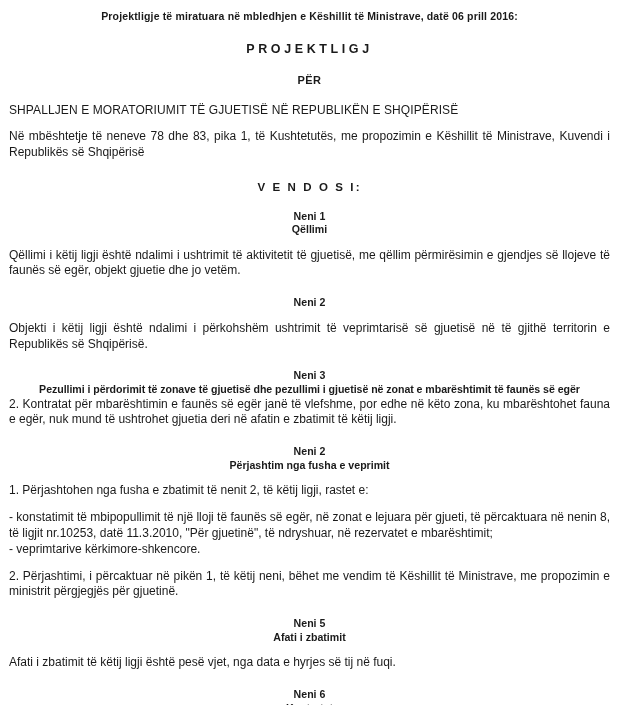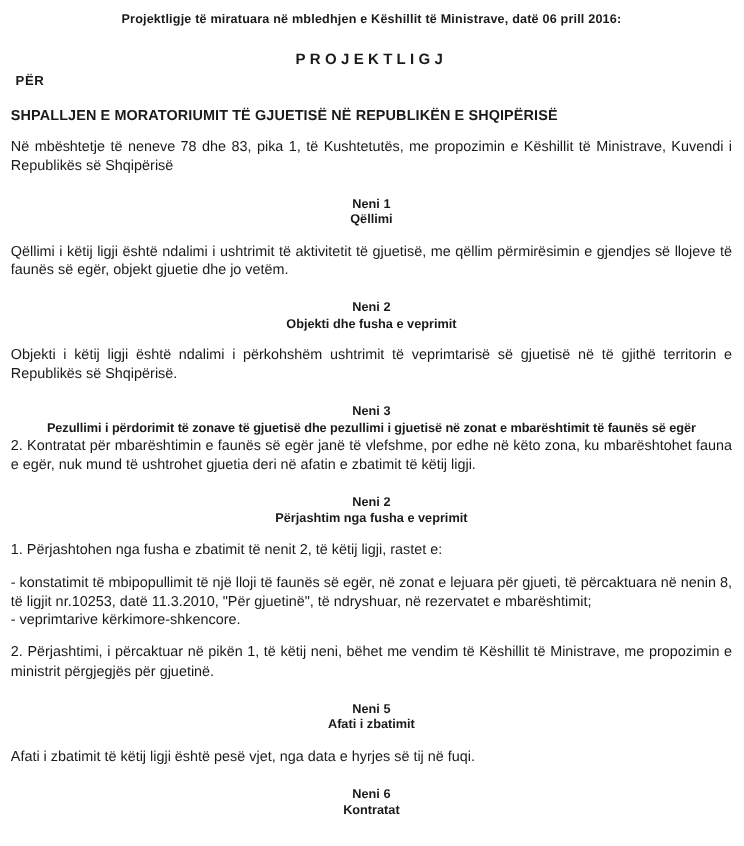--- a/index.html
+++ b/index.html
@@ -36,31 +36,31 @@
 
   .title-main {
     text-align: center;
     font-size: 12.5px;
     font-weight: bold;
     letter-spacing: 3.6px;
     margin: 19px 0 0 0;
     line-height: 1.15;
   }
   .title-sub {
-    text-align: left;
+    text-align: center;
     font-size: 11px;
     font-weight: bold;
     letter-spacing: 0.4px;
-    margin: 4px;
+    margin: 16px;
     line-height: 1.3;
   }
 
   .title-caps {
     font-size: 12px;
-    font-weight: bold;
+    font-weight: normal;
     letter-spacing: 0.1px;
     margin: 14px 0 0 0;
     line-height: 1.25;
     text-align: left;
   }
 
   p.body-text {
     font-size: 12px;
     line-height: 1.32;
     text-align: justify;
@@ -102,30 +102,30 @@
   <div class="doc-header">Projektligje të miratuara në mbledhjen e Këshillit të Ministrave, datë 06 prill 2016:</div>
 
   <div class="title-main">PROJEKTLIGJ</div>
 
   <div class="title-sub">PËR</div>
 
   <div class="title-caps">SHPALLJEN E MORATORIUMIT TË GJUETISË NË REPUBLIKËN E SHQIPËRISË</div>
 
   <p class="body-text">Në mbështetje të neneve 78 dhe 83, pika 1, të Kushtetutës, me propozimin e Këshillit të Ministrave, Kuvendi i Republikës së Shqipërisë</p>
 
+  <div class="vendosi">V E N D O S I:</div>
 
   <div class="article-head">
     <span class="num">Neni 1</span>
     <span class="name">Qëllimi</span>
   </div>
   <p class="body-text">Qëllimi i këtij ligji është ndalimi i ushtrimit të aktivitetit të gjuetisë, me qëllim përmirësimin e gjendjes së llojeve të faunës së egër, objekt gjuetie dhe jo vetëm.</p>
 
   <div class="article-head">
     <span class="num">Neni 2</span>
-    <span class="name">Objekti dhe fusha e veprimit</span>
   </div>
   <p class="body-text">Objekti i këtij ligji është ndalimi i përkohshëm ushtrimit të veprimtarisë së gjuetisë në të gjithë territorin e Republikës së Shqipërisë.</p>
 
   <div class="article-head wide">
     <span class="num">Neni 3</span>
     <span class="name">Pezullimi i përdorimit të zonave të gjuetisë dhe pezullimi i gjuetisë në zonat e mbarështimit të faunës së egër</span>
   </div>
   <p class="body-text tight">2. Kontratat për mbarështimin e faunës së egër janë të vlefshme, por edhe në këto zona, ku mbarështohet fauna e egër, nuk mund të ushtrohet gjuetia deri në afatin e zbatimit të këtij ligji.</p>
 
   <div class="article-head">

